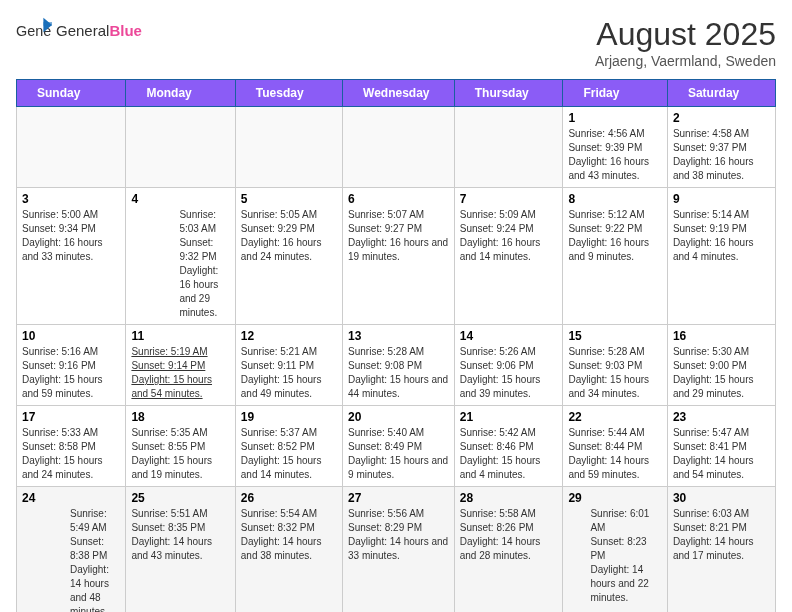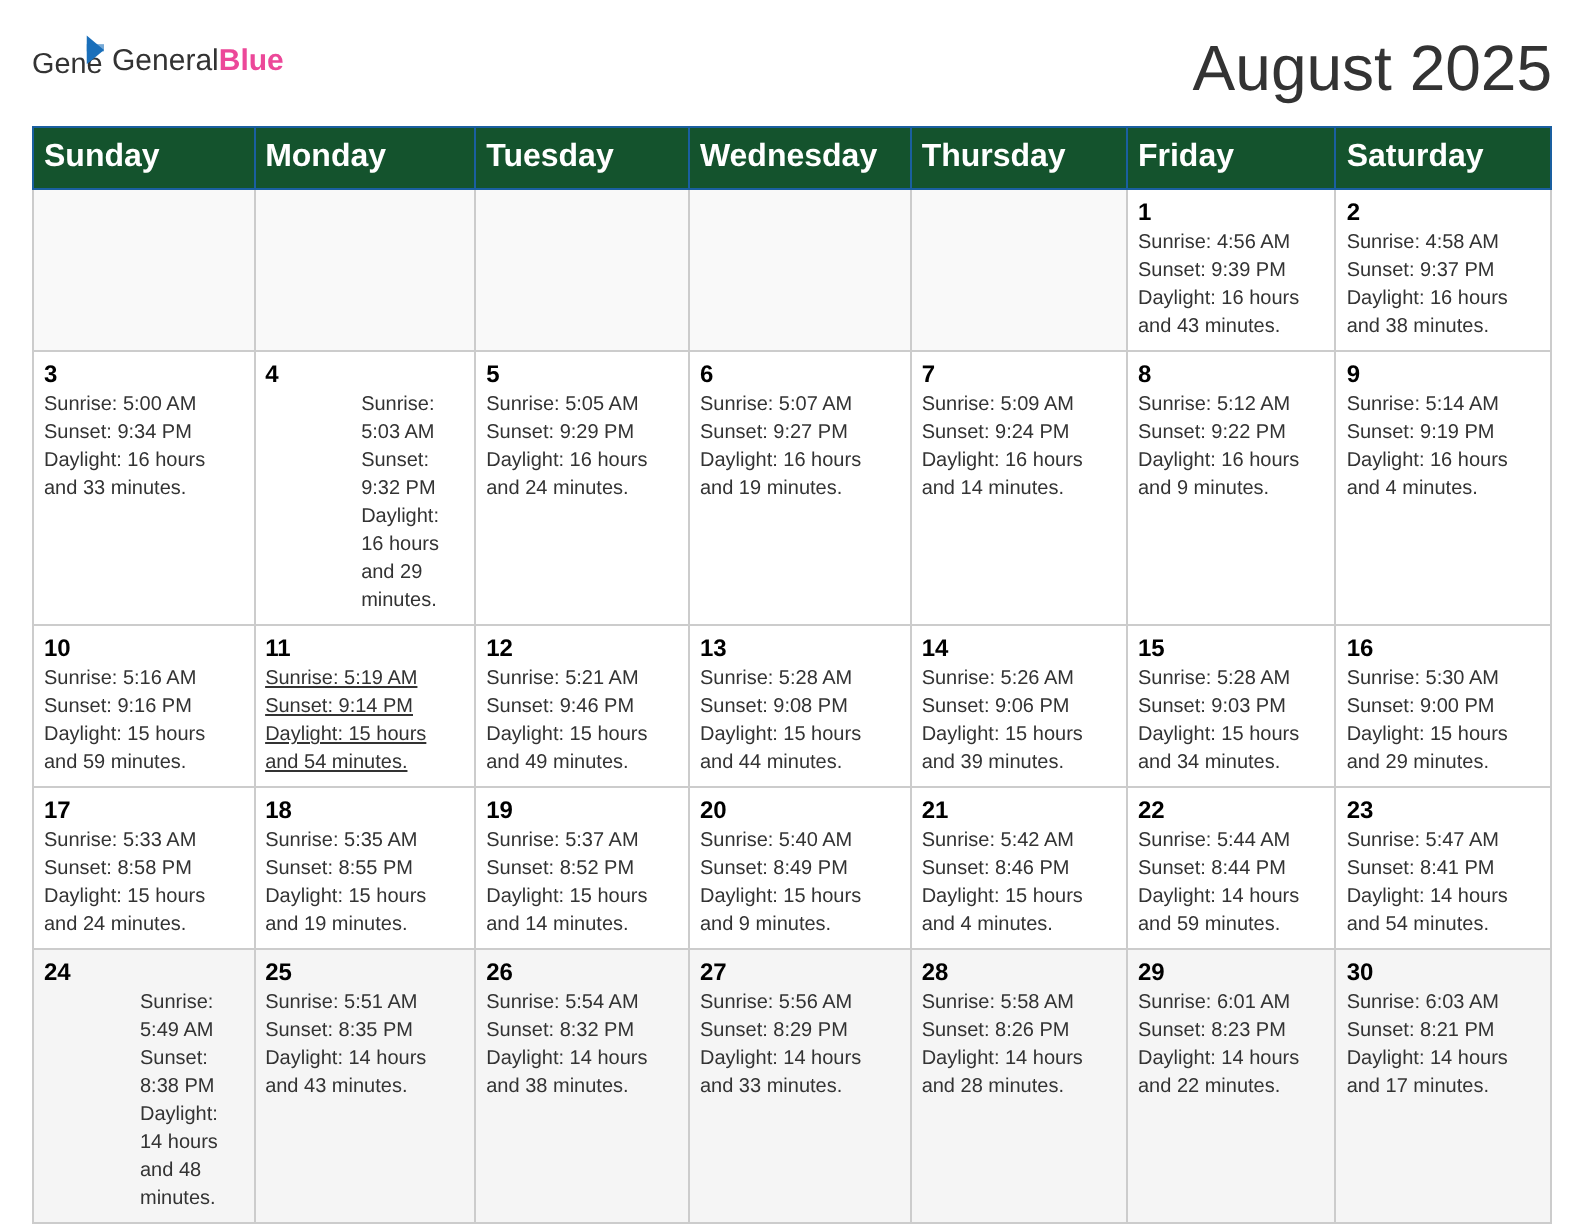--- a/index.html
+++ b/index.html
@@ -36,25 +36,25 @@
     .location {
       font-size: 14px;
       color: #555;
     }
     table {
       width: 100%;
       border-collapse: collapse;
       font-size: 10.5px;
     }
     thead tr th {
-      background-color: #14532d;
+      background-color: #8b5cf6;
       color: #fff;
-      padding: 6px 5px;
+      padding: 6px 20px;
       text-align: left;
-      font-size: 16px;
+      font-size: 12px;
       font-weight: bold;
       border: 1px solid #1a5fa0;
     }
     tbody tr td {
       border: 1px solid #ccc;
       vertical-align: top;
       padding: 4px 5px;
       min-height: 70px;
       height: 70px;
       width: 113px;
@@ -90,20 +90,21 @@
       <rect x="38" y="8" width="12" height="5" fill="#1a6fba" opacity="0.6"></rect>
     </svg>
     <div>
       <div style="font-size:15px; color:#444; line-height:1;">
         <span style="color:#333;">General</span><span style="color:#ec4899; font-weight:bold;">Blue</span>
       </div>
     </div>
   </div>
   <div class="title-area">
     <div class="month-title">August 2025</div>
+    <div class="location">Arjaeng, Vaermland, Sweden</div>
   </div>
 </div>
 
 <table>
   <thead>
     <tr>
     <th>Sunday</th>
         <th>Monday</th>
         <th>Tuesday</th>
         <th>Wednesday</th>
@@ -185,21 +186,21 @@
         </td>
         <td>
           <span class="day-num">11</span>
           <div class="day-info" style="white-space: pre-line; text-decoration: underline;">Sunrise: 5:19 AM
 Sunset: 9:14 PM
 Daylight: 15 hours and 54 minutes.</div>
         </td>
         <td>
           <span class="day-num">12</span>
           <div class="day-info" style="white-space: pre-line;">Sunrise: 5:21 AM
-Sunset: 9:46 PM
+Sunset: 9:11 PM
 Daylight: 15 hours and 49 minutes.</div>
         </td>
         <td>
           <span class="day-num">13</span>
           <div class="day-info" style="white-space: pre-line;">Sunrise: 5:28 AM
 Sunset: 9:08 PM
 Daylight: 15 hours and 44 minutes.</div>
         </td>
         <td>
           <span class="day-num">14</span>
@@ -290,21 +291,21 @@
 Daylight: 14 hours and 33 minutes.</div>
         </td>
         <td>
           <span class="day-num">28</span>
           <div class="day-info" style="white-space: pre-line;">Sunrise: 5:58 AM
 Sunset: 8:26 PM
 Daylight: 14 hours and 28 minutes.</div>
         </td>
         <td>
           <span class="day-num">29</span>
-          <div class="day-info" style="white-space: pre-line;">Sunrise: 6:01 AM
+          <div class="day-info" style="white-space: pre-line; margin-left: 22px;">Sunrise: 6:01 AM
 Sunset: 8:23 PM
 Daylight: 14 hours and 22 minutes.</div>
         </td>
         <td>
           <span class="day-num">30</span>
           <div class="day-info" style="white-space: pre-line;">Sunrise: 6:03 AM
 Sunset: 8:21 PM
 Daylight: 14 hours and 17 minutes.</div>
         </td>
       </tr>

